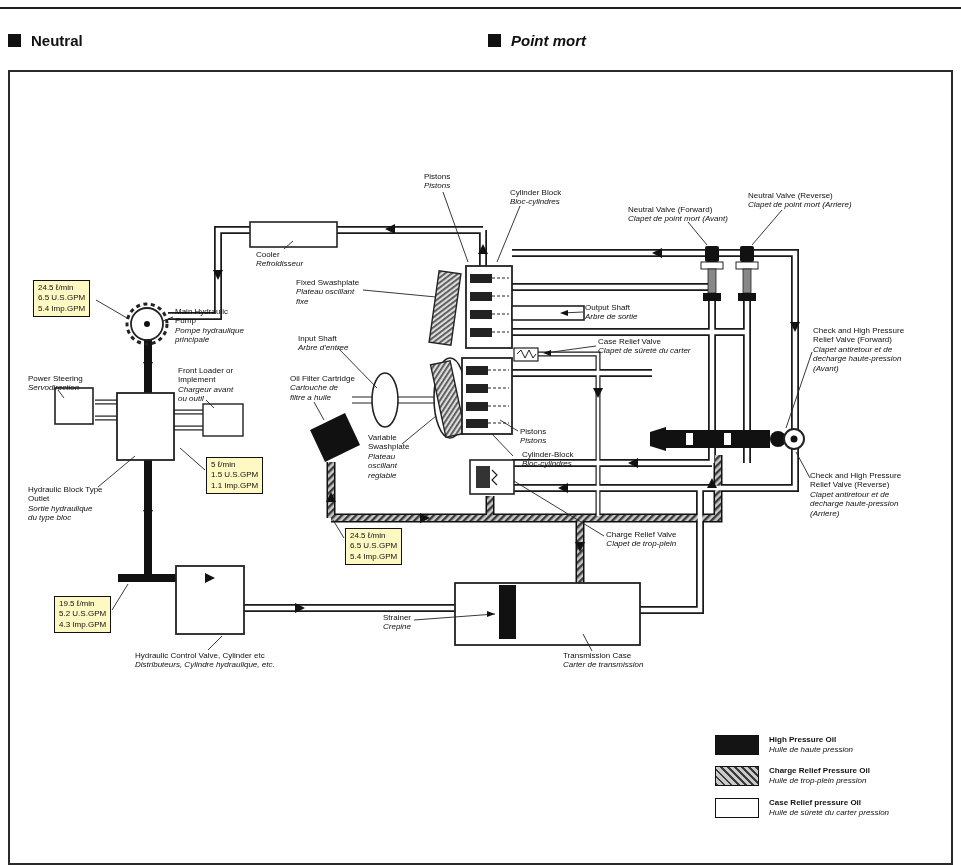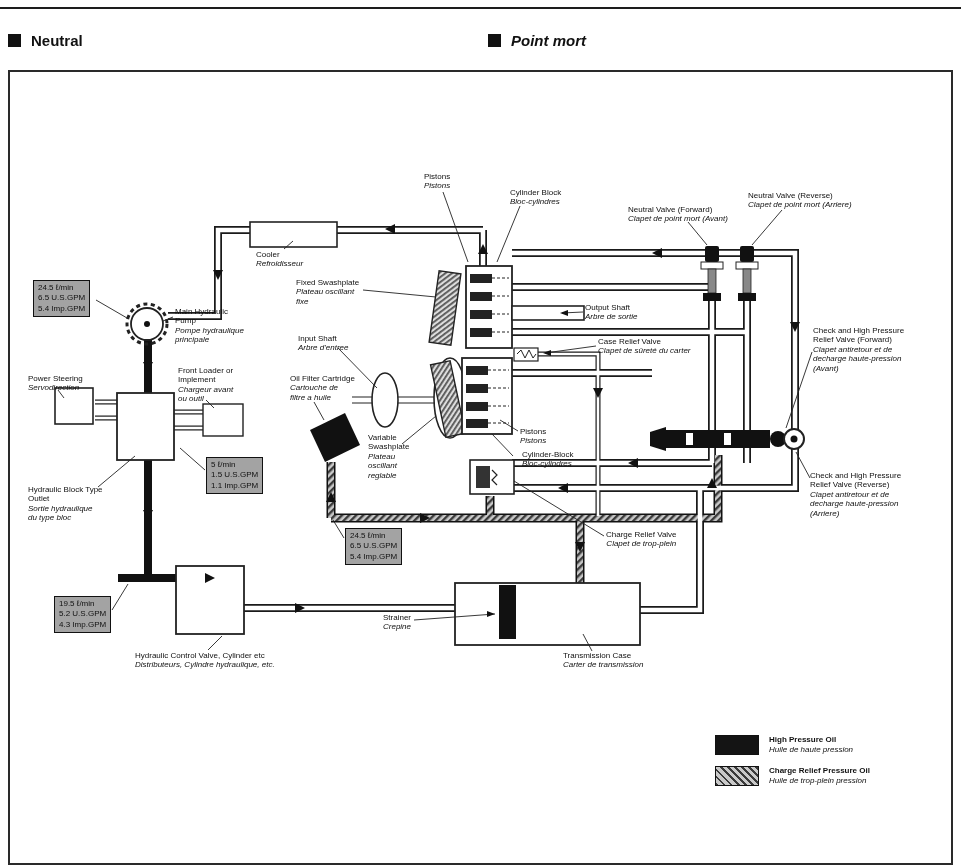--- a/index.html
+++ b/index.html
@@ -7,21 +7,21 @@
         font-family:"Liberation Sans",sans-serif;color:#111}
   .top-rule{position:absolute;left:0;top:7px;width:961px;height:2px;background:#1d1d1d}
   .hdr{position:absolute;display:flex;align-items:center;gap:10px;font-size:15px;font-weight:bold}
   .hdr-sq{width:13px;height:13px;background:#111;flex:0 0 auto}
   .hdr.right .hdr-txt{font-style:italic}
   .frame{position:absolute;left:8px;top:70px;width:941px;height:791px;border:2px solid #2a2a2a;background:#fff}
   svg.circuit{position:absolute;left:0;top:0;z-index:1}
   #overlay{position:absolute;left:0;top:0;width:961px;height:865px;z-index:2;pointer-events:none}
   .lbl{position:absolute;font-size:8px;line-height:1.18;white-space:pre-line;color:#101010}
   .lbl .fr{font-style:italic}
-  .flowbox{position:absolute;border:1px solid #111;background:#a3a3a3;padding:2px 4px;
+  .flowbox{position:absolute;border:1px solid #111;background:#fef9c3;padding:2px 4px;
            font-size:8px;line-height:1.3;white-space:pre-line;color:#101010}
   .legend-row{position:absolute;display:flex;align-items:flex-start;gap:10px}
   .sw{width:44px;height:20px;border:1px solid #111;flex:0 0 auto;box-sizing:border-box}
   .sw.solid{background:#141414}
   .sw.hatch{background:repeating-linear-gradient(45deg,#3a3a3a 0 2px,#c9c9c9 2px 5px)}
   .sw.outline{background:#fff}
   .legend-text{font-size:8px;line-height:1.25}
   .legend-text .en{font-weight:bold}
   .legend-text .fr{font-style:italic}
 </style>
@@ -314,20 +314,27 @@
           <div class="fr">Huile de haute pression</div>
         </div>
       </div>
       <div class="legend-row" style="left: 715px; top: 766px;">
         <div class="sw hatch"></div>
         <div class="legend-text">
           <div class="en">Charge Relief Pressure Oil</div>
           <div class="fr">Huile de trop-plein pression</div>
         </div>
       </div>
+      <div class="legend-row" style="left: 715px; top: 798px;">
+        <div class="sw outline"></div>
+        <div class="legend-text">
+          <div class="en">Case Relief pressure Oil</div>
+          <div class="fr">Huile de sûreté du carter pression</div>
+        </div>
+      </div>
       <div class="legend-row" style="left: 715px; top: 874px;">
         <div class="sw outline"></div>
         <div class="legend-text">
           <div class="en">Free Oil</div>
           <div class="fr">Huile libre</div>
         </div>
       </div>
     </div>
 </div>
 

